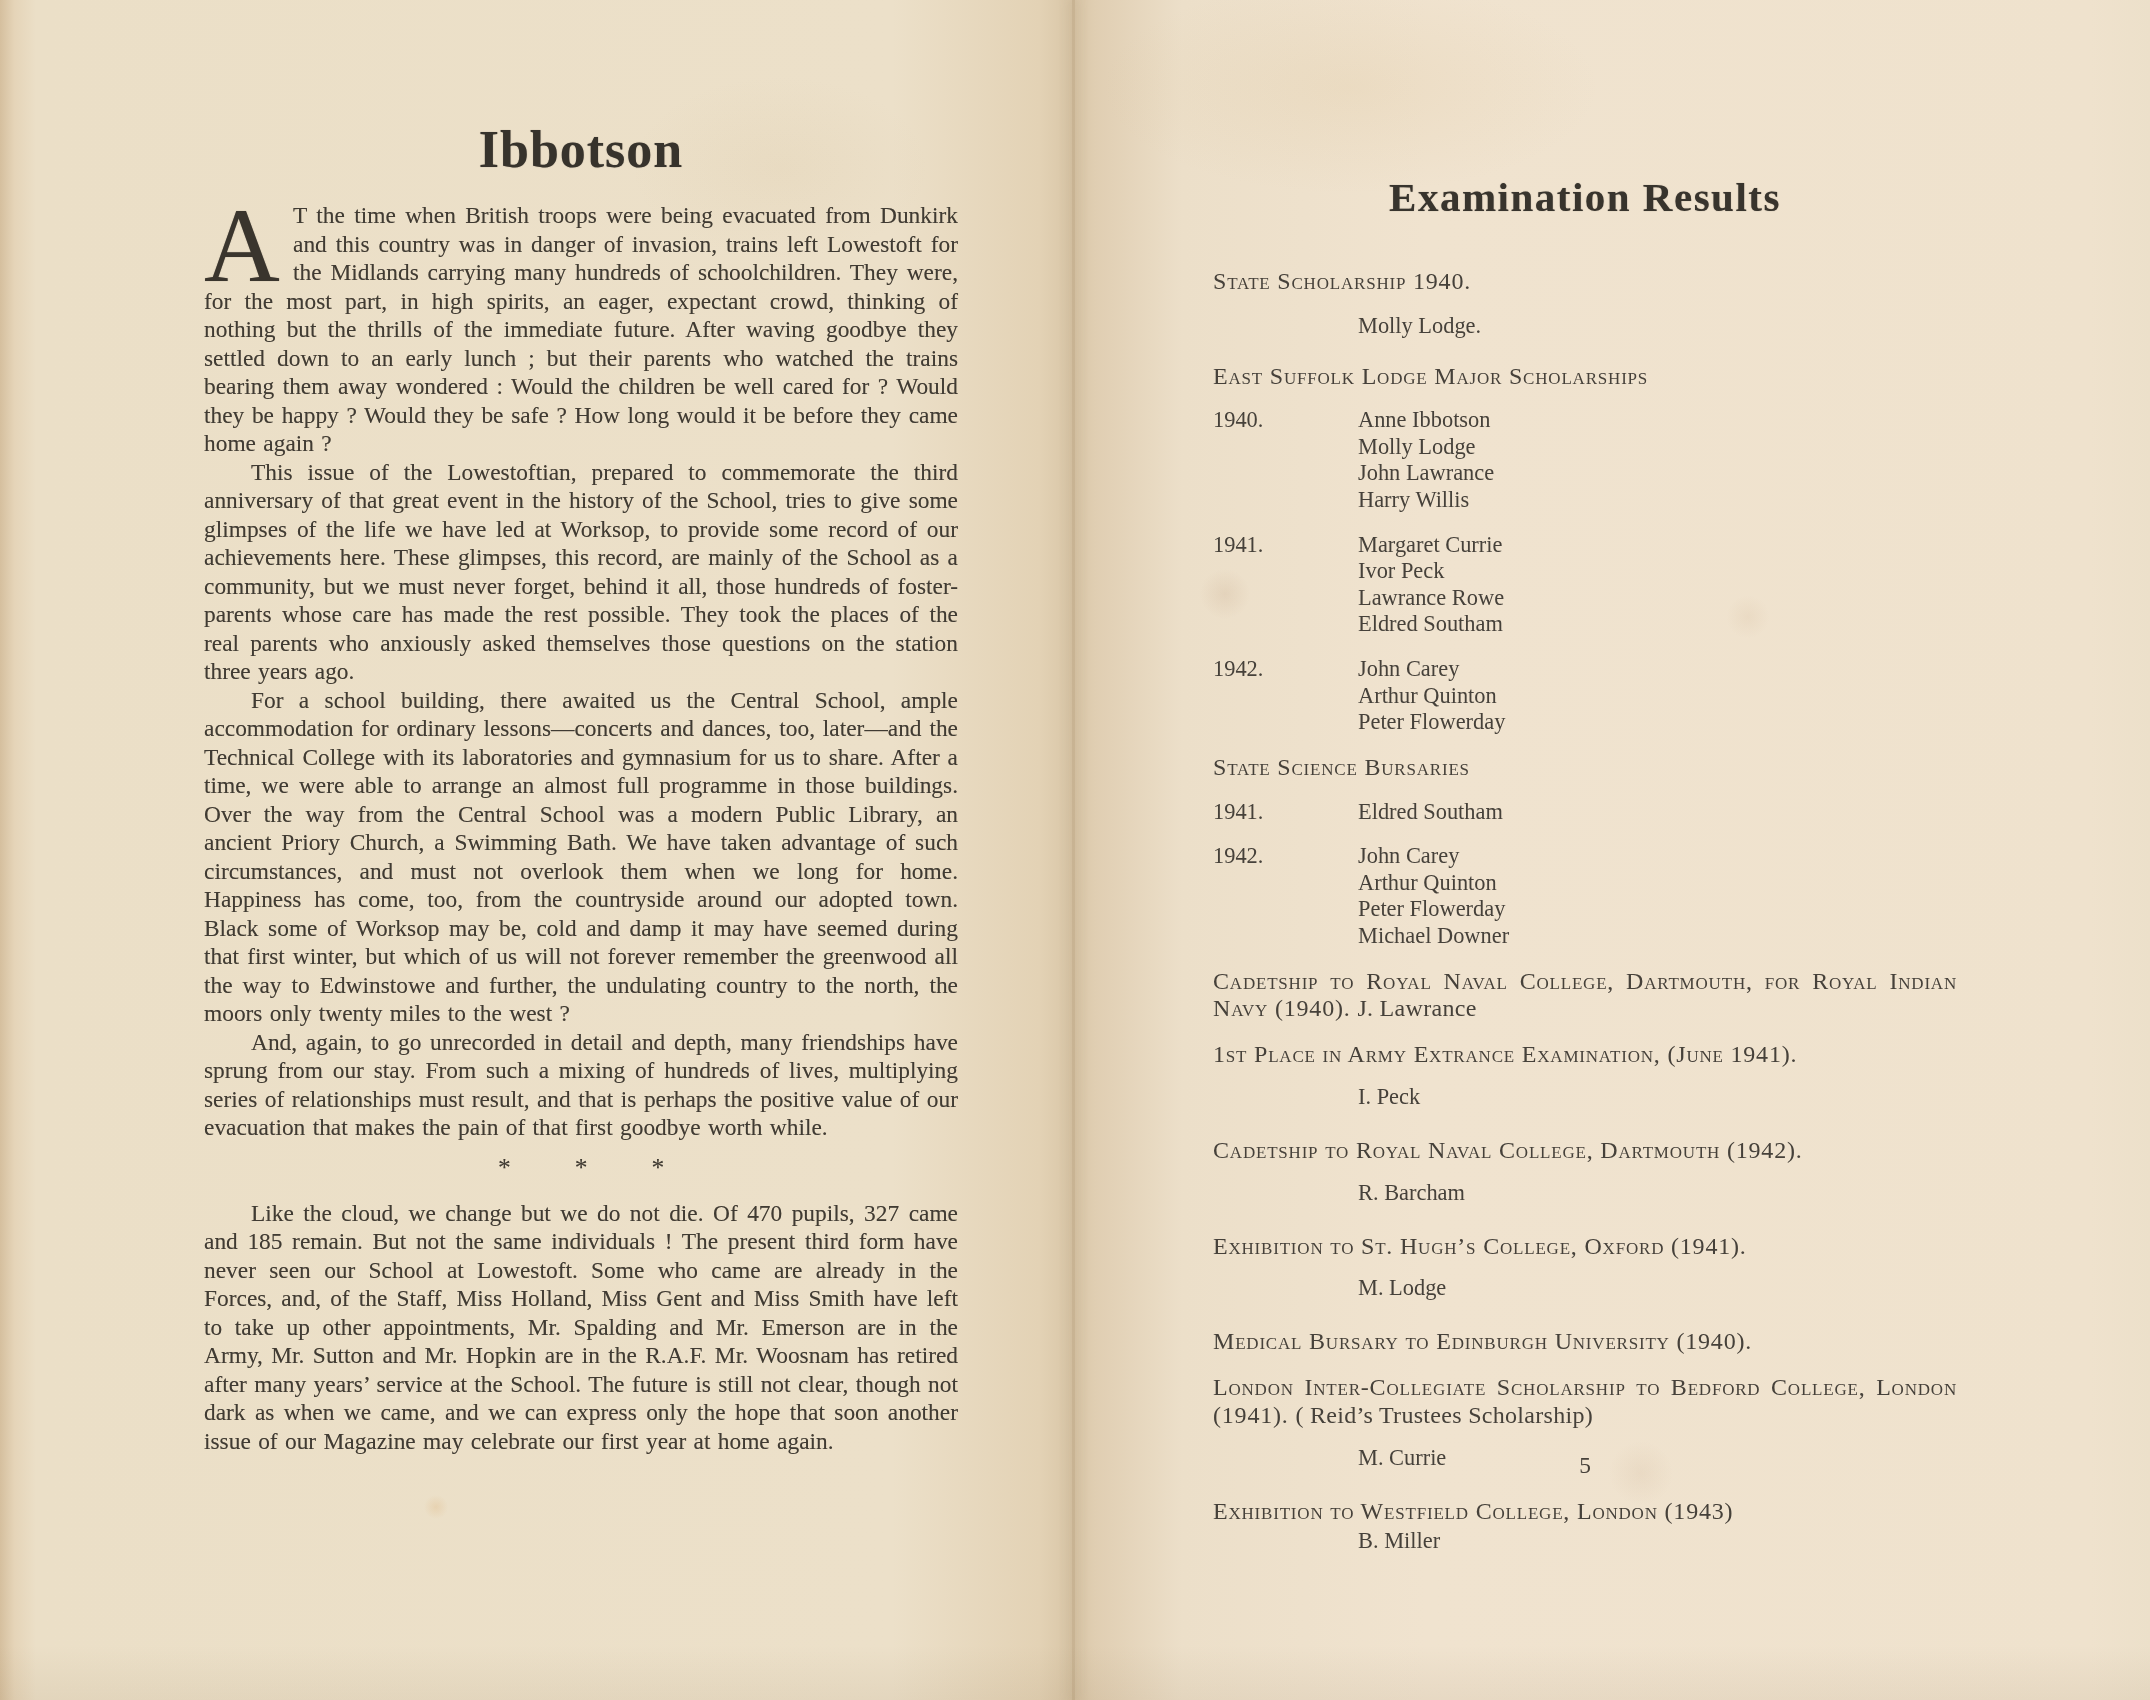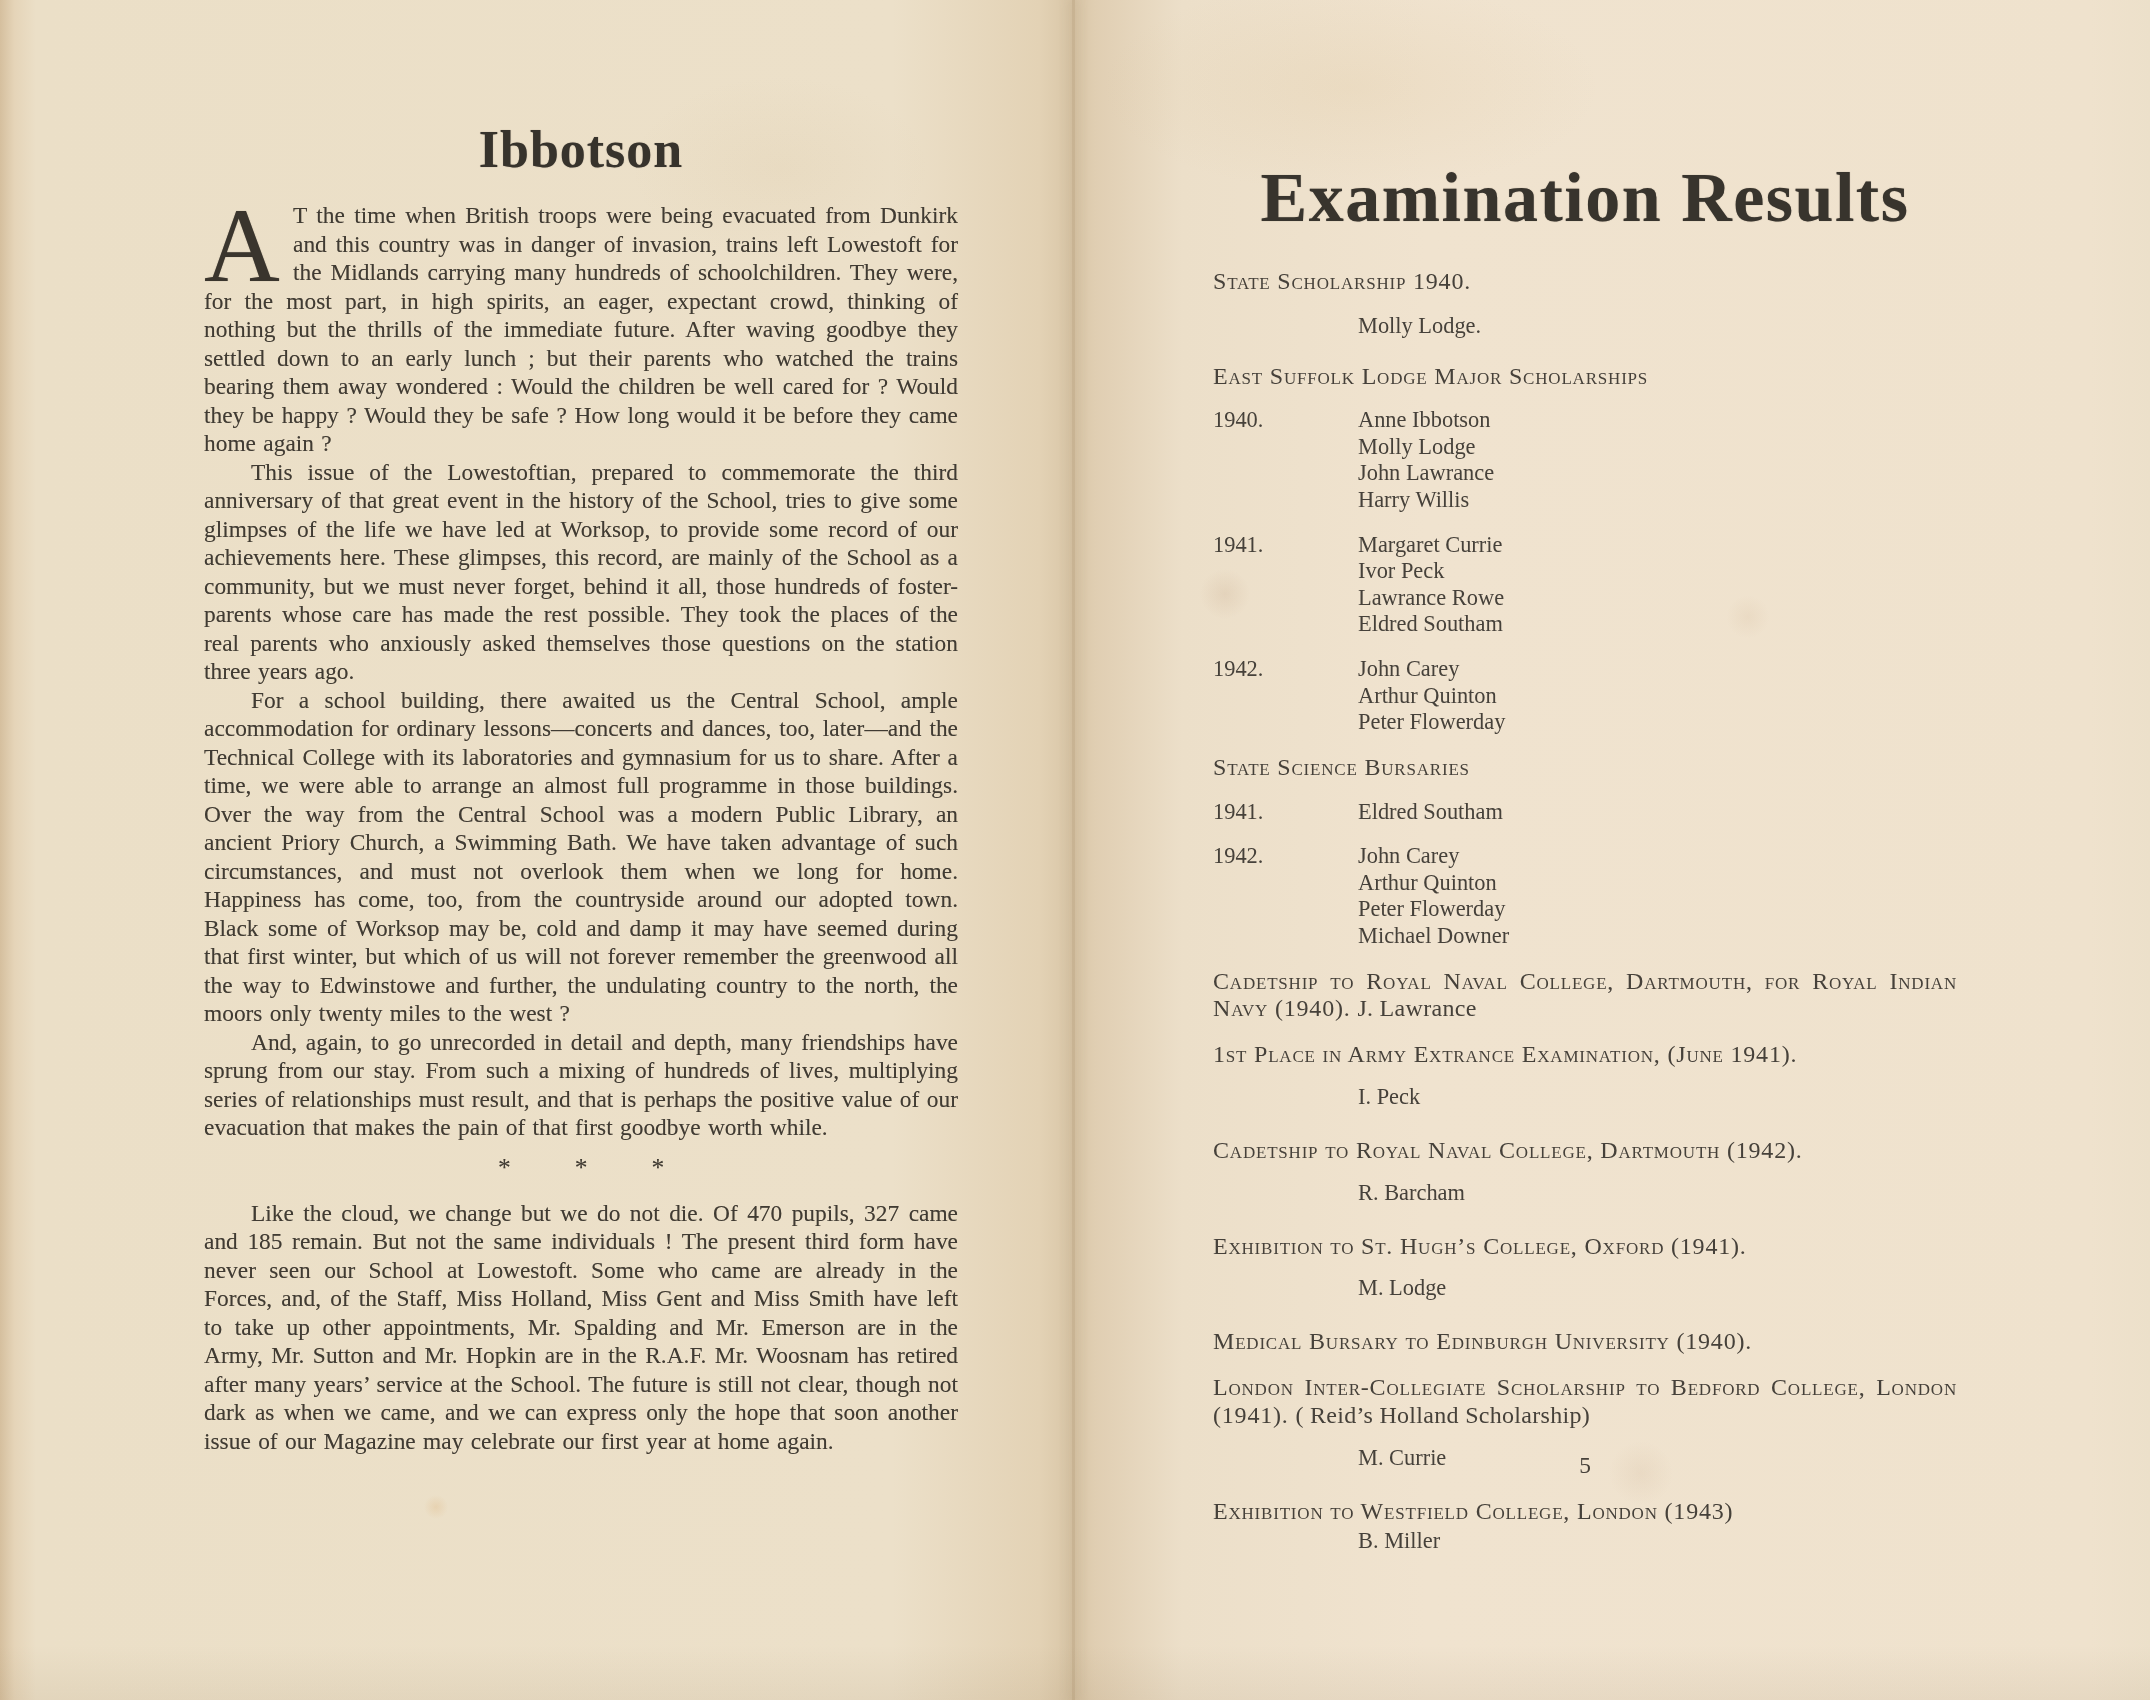--- a/index.html
+++ b/index.html
@@ -59,21 +59,21 @@
     color:#3a352d; font-weight:normal;
     text-shadow:0 0 1px rgba(55,45,35,0.4);
   }
   .divider { text-align:center; margin:13.2px 0 18.3px 0; font-size:25.5px; line-height:25.5px; }
   .divider span { margin:0 32px; }
 
   
   .ex-content { position:absolute; left:137px; top:168px; width:744px; color:#46413a; }
   .ex-title {
     margin:0 0 41px 0;
-    font-size:70px; line-height:59px; font-weight:bold;
+    font-size:41px; line-height:59px; font-weight:bold;
     letter-spacing:1.5px; text-align:center; color:#38342d;
     text-shadow:0 0 1px rgba(55,45,35,0.45);
   }
   .sc { font-variant:small-caps; letter-spacing:0.8px; }
   .roman { font-variant:normal; letter-spacing:0.3px; }
   .block-heading { margin:0 0 17.3px 0; font-size:24px; line-height:27.5px; text-align:justify; }
   .block-name { margin:0 0 23.4px 0; padding-left:145px; font-size:22.4px; line-height:26.5px; }
   .year-row { display:flex; margin:0 0 18.3px 0; }
   .year-col { width:145px; flex:0 0 145px; font-size:22.4px; line-height:26.5px; }
   .names-col { flex:1; font-size:22.4px; line-height:26.5px; }
@@ -185,21 +185,21 @@
     <div class="award">
       <p class="block-heading sc">Exhibition to St. Hugh’s College, Oxford (1941).</p>
       <p class="award-name">M. Lodge</p>
     </div>
 
     <div class="award">
       <p class="block-heading sc">Medical Bursary to Edinburgh University (1940).</p>
     </div>
 
     <div class="award">
-      <p class="block-heading sc"><span>London Inter-Collegiate Scholarship to Bedford College, London (1941).</span> <span class="roman">( Reid’s Holland Scholarship)</span></p>
+      <p class="block-heading sc"><span>London Inter-Collegiate Scholarship to Bedford College, London (1941).</span> <span class="roman">( Reid’s Trustees Scholarship)</span></p>
       <p class="award-name">M. Currie</p>
     </div>
 
     <div class="award">
       <p class="block-heading sc">Exhibition to Westfield College, London (1943)</p>
       <p class="award-name tight">B. Miller</p>
     </div>
   </div>
 
   <div class="page-number">5</div>

